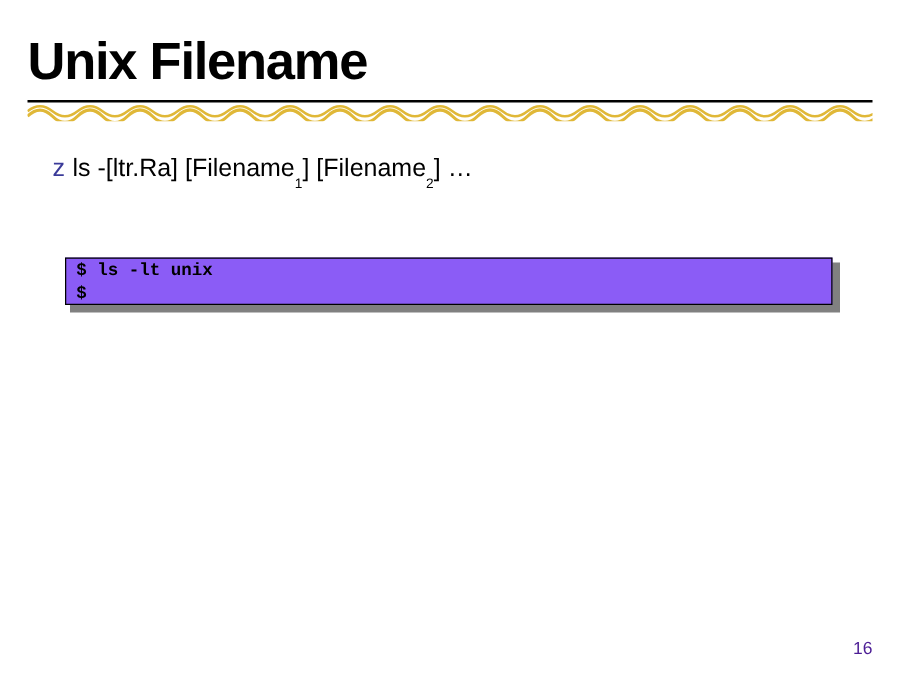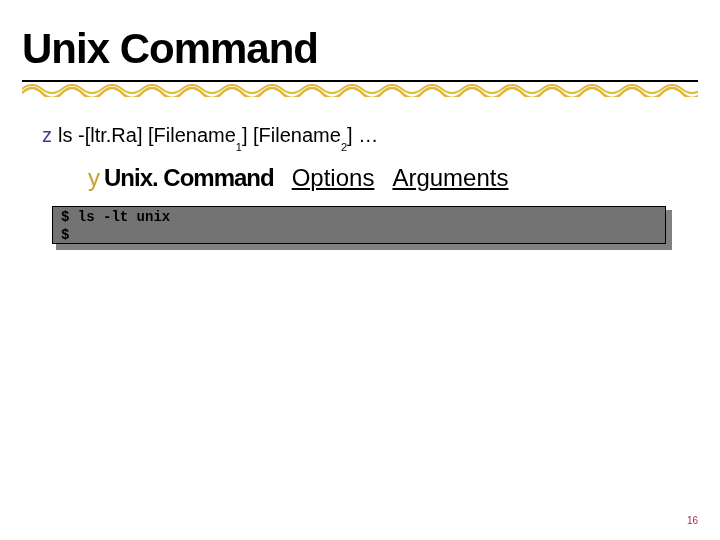--- a/index.html
+++ b/index.html
@@ -95,61 +95,58 @@
     width: 616px;
     height: 40px;
     background: #808080;
   }
   .codebox {
     position: absolute;
     top: 206px;
     left: 52px;
     width: 614px;
     height: 38px;
-    background: #737373;
+    background: #8b5cf6;
     border: 1px solid #000;
     font-family: "Courier New", Courier, monospace;
     font-size: 14px;
     font-weight: bold;
     color: #000;
     padding: 2px 8px;
     line-height: 1.25;
     box-sizing: border-box;
     white-space: pre;
   }
   .pagenum {
     position: absolute;
     right: 22px;
     bottom: 14px;
-    font-size: 10px;
-    color: #be185d;
+    font-size: 14px;
+    color: #4c1d95;
   }
 </style>
 </head>
 <body>
 
 <div class="slide">
 
-  <div class="title">Unix Command</div>
+  <div class="title">Unix Filename</div>
 
   <div class="underline">
     <div class="top-line"></div>
     <svg class="scribble" viewBox="0 0 676 14" preserveAspectRatio="none">
       <path d="M0 10 Q 10 0 20 10 T 40 10 T 60 10 T 80 10 T 100 10 T 120 10 T 140 10 T 160 10 T 180 10 T 200 10 T 220 10 T 240 10 T 260 10 T 280 10 T 300 10 T 320 10 T 340 10 T 360 10 T 380 10 T 400 10 T 420 10 T 440 10 T 460 10 T 480 10 T 500 10 T 520 10 T 540 10 T 560 10 T 580 10 T 600 10 T 620 10 T 640 10 T 660 10 T 680 10" fill="none" stroke="#e0b838" stroke-width="2.5"></path>
       <path d="M0 6 Q 10 -2 20 6 T 40 6 T 60 6 T 80 6 T 100 6 T 120 6 T 140 6 T 160 6 T 180 6 T 200 6 T 220 6 T 240 6 T 260 6 T 280 6 T 300 6 T 320 6 T 340 6 T 360 6 T 380 6 T 400 6 T 420 6 T 440 6 T 460 6 T 480 6 T 500 6 T 520 6 T 540 6 T 560 6 T 580 6 T 600 6 T 620 6 T 640 6 T 660 6 T 680 6" fill="none" stroke="#e0b838" stroke-width="2"></path>
     </svg>
   </div>
 
   <div class="bullet1">
     <span class="marker">z</span><span>ls -[ltr.Ra] [Filename</span><span class="sub">1</span><span>] [Filename</span><span class="sub">2</span><span>] …</span>
   </div>
 
-  <div class="bullet2">
-    <span class="marker">y</span><span class="cmd">Unix. Command</span><span class="opts">Options</span><span class="args">Arguments</span>
-  </div>
 
   <div class="codebox-shadow"></div>
   <div class="codebox">$ ls -lt unix
 $</div>
 
   <div class="pagenum">16</div>
 
 </div>
 
 </body></html>

